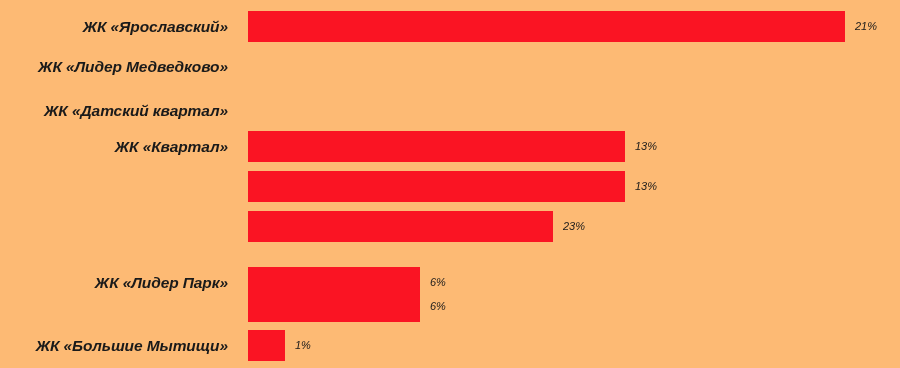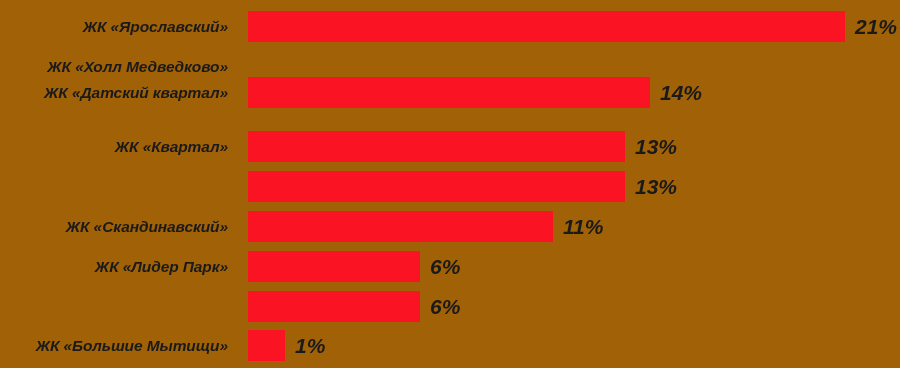--- a/index.html
+++ b/index.html
@@ -56,77 +56,72 @@
     align-items: center;
   }
   .bar {
     height: 31px;
     background: #fa1423;
     flex: 0 0 auto;
   }
   .val-label {
     font-family: "Liberation Sans", sans-serif;
     font-style: italic;
-    font-weight: bold;
-    font-size: 21px;
+    font-weight: normal;
+    font-size: 11px;
     line-height: 1;
     color: #1a1a1a;
     margin-left: 10px;
     white-space: nowrap;
   }
 </style>
 </head>
 <body>
 
-<div id="chart-root" style="background: #a16207;">
+<div id="chart-root" style="background: #fdba74;">
 
   <div class="bar-row" style="top:11px;">
     <div class="cat-label">ЖК «Ярославский»</div>
     <div class="bar-wrap">
       <div class="bar" style="width: 597px; background: rgb(250, 20, 35);"></div>
       <div class="val-label">21%</div>
     </div>
   </div>
 
   <div class="bar-row" style="top:51px;">
-    <div class="cat-label">ЖК «Холл Медведково»</div>
+    <div class="cat-label">ЖК «Лидер Медведково»</div>
   </div>
 
-  <div class="bar-row" style="top:77px;border-radius:15px;">
+  <div class="bar-row" style="top:95px;border-radius:15px;">
     <div class="cat-label">ЖК «Датский квартал»</div>
-    <div class="bar-wrap">
-      <div class="bar" style="width: 402px; background: rgb(250, 20, 35);"></div>
-      <div class="val-label">14%</div>
-    </div>
   </div>
 
   <div class="bar-row" style="top:131px;">
     <div class="cat-label">ЖК «Квартал»</div>
     <div class="bar-wrap">
       <div class="bar" style="width: 377px; background: rgb(250, 20, 35);"></div>
       <div class="val-label">13%</div>
     </div>
   </div>
 
   <div class="bar-row" style="top:171px;">
     <div class="bar-wrap">
       <div class="bar" style="width: 377px; background: rgb(250, 20, 35);"></div>
       <div class="val-label">13%</div>
     </div>
   </div>
 
   <div class="bar-row" style="top:211px;">
-    <div class="cat-label">ЖК «Скандинавский»</div>
     <div class="bar-wrap">
       <div class="bar" style="width: 305px; background: rgb(250, 20, 35);"></div>
-      <div class="val-label">11%</div>
+      <div class="val-label">23%</div>
     </div>
   </div>
 
-  <div class="bar-row" style="top:251px;">
+  <div class="bar-row" style="top:267px;">
     <div class="cat-label">ЖК «Лидер Парк»</div>
     <div class="bar-wrap">
       <div class="bar" style="width: 172px; background: rgb(250, 20, 35);"></div>
       <div class="val-label">6%</div>
     </div>
   </div>
 
   <div class="bar-row" style="top:291px;">
     <div class="bar-wrap">
       <div class="bar" style="width: 172px; background: rgb(250, 20, 35);"></div>

